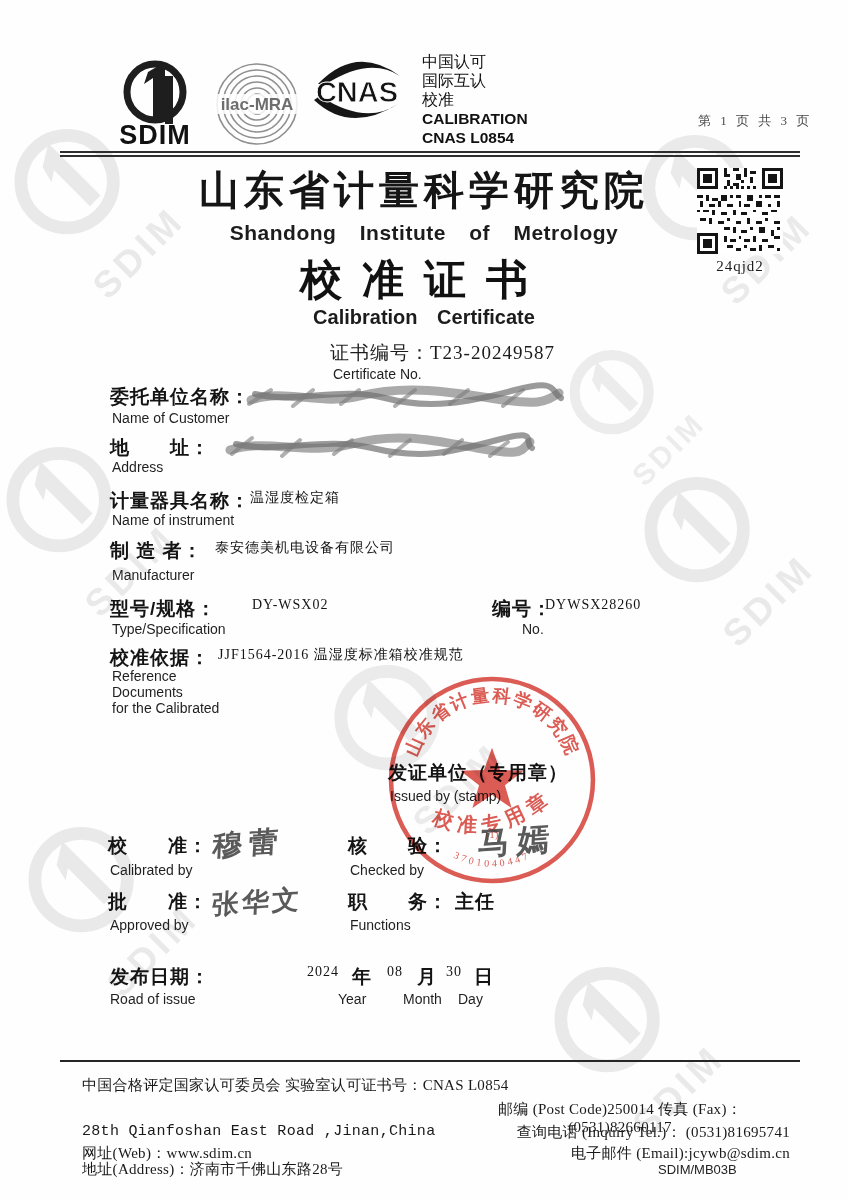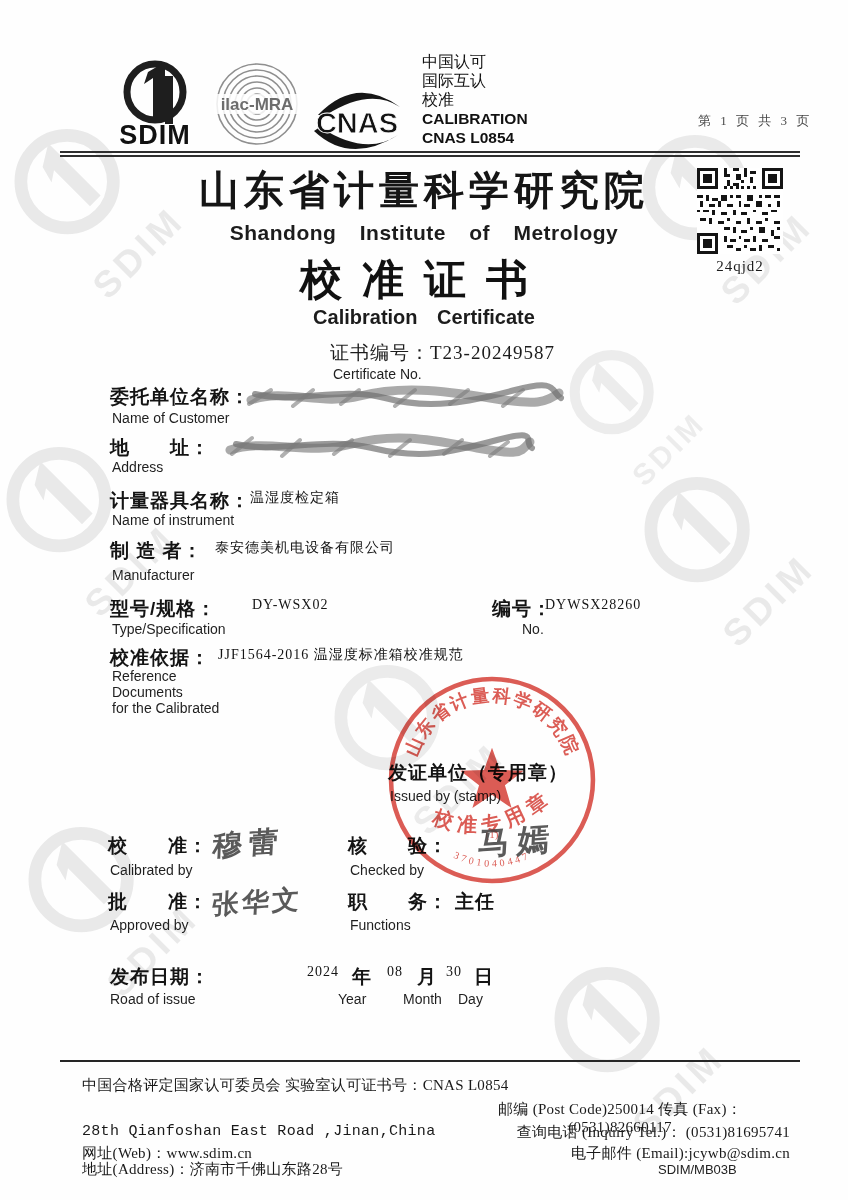--- a/index.html
+++ b/index.html
@@ -113,21 +113,21 @@
           <circle cx="45" cy="42" r="28"></circle>
         <circle cx="45" cy="42" r="22"></circle>
           <circle cx="45" cy="42" r="16"></circle>
           <circle cx="45" cy="42" r="10"></circle>
       </g>
       <rect x="2" y="32" width="86" height="20" fill="#ffffff" opacity=".85"></rect>
       <text x="45" y="48" text-anchor="middle" font-family="Liberation Sans, sans-serif" font-size="17" font-weight="bold" fill="#6d6d6d">ilac-MRA</text>
     </svg>
   </div>
 
-  <div class="abs" style="left:310px;top:85px;width:94px;height:72px;">
+  <div class="abs" style="left:310px;top:54px;width:94px;height:72px;">
     <svg viewBox="0 0 94 72" width="94" height="72">
       <path d="M8 30 Q 46 -10 90 22 Q 60 2 16 30 Z" fill="#161616"></path>
       <path d="M4 46 Q 40 80 88 50 Q 56 72 10 42 Z" fill="#161616"></path>
       <text x="47" y="48" text-anchor="middle" font-family="Liberation Sans, sans-serif" font-size="29" font-weight="bold" fill="#131313" stroke="#ffffff" stroke-width="0.8">CNAS</text>
     </svg>
   </div>
 
   <div class="abs hdr-block" style="left:422px;top:52px;">
     <div>中国认可</div>
     <div>国际互认</div>

